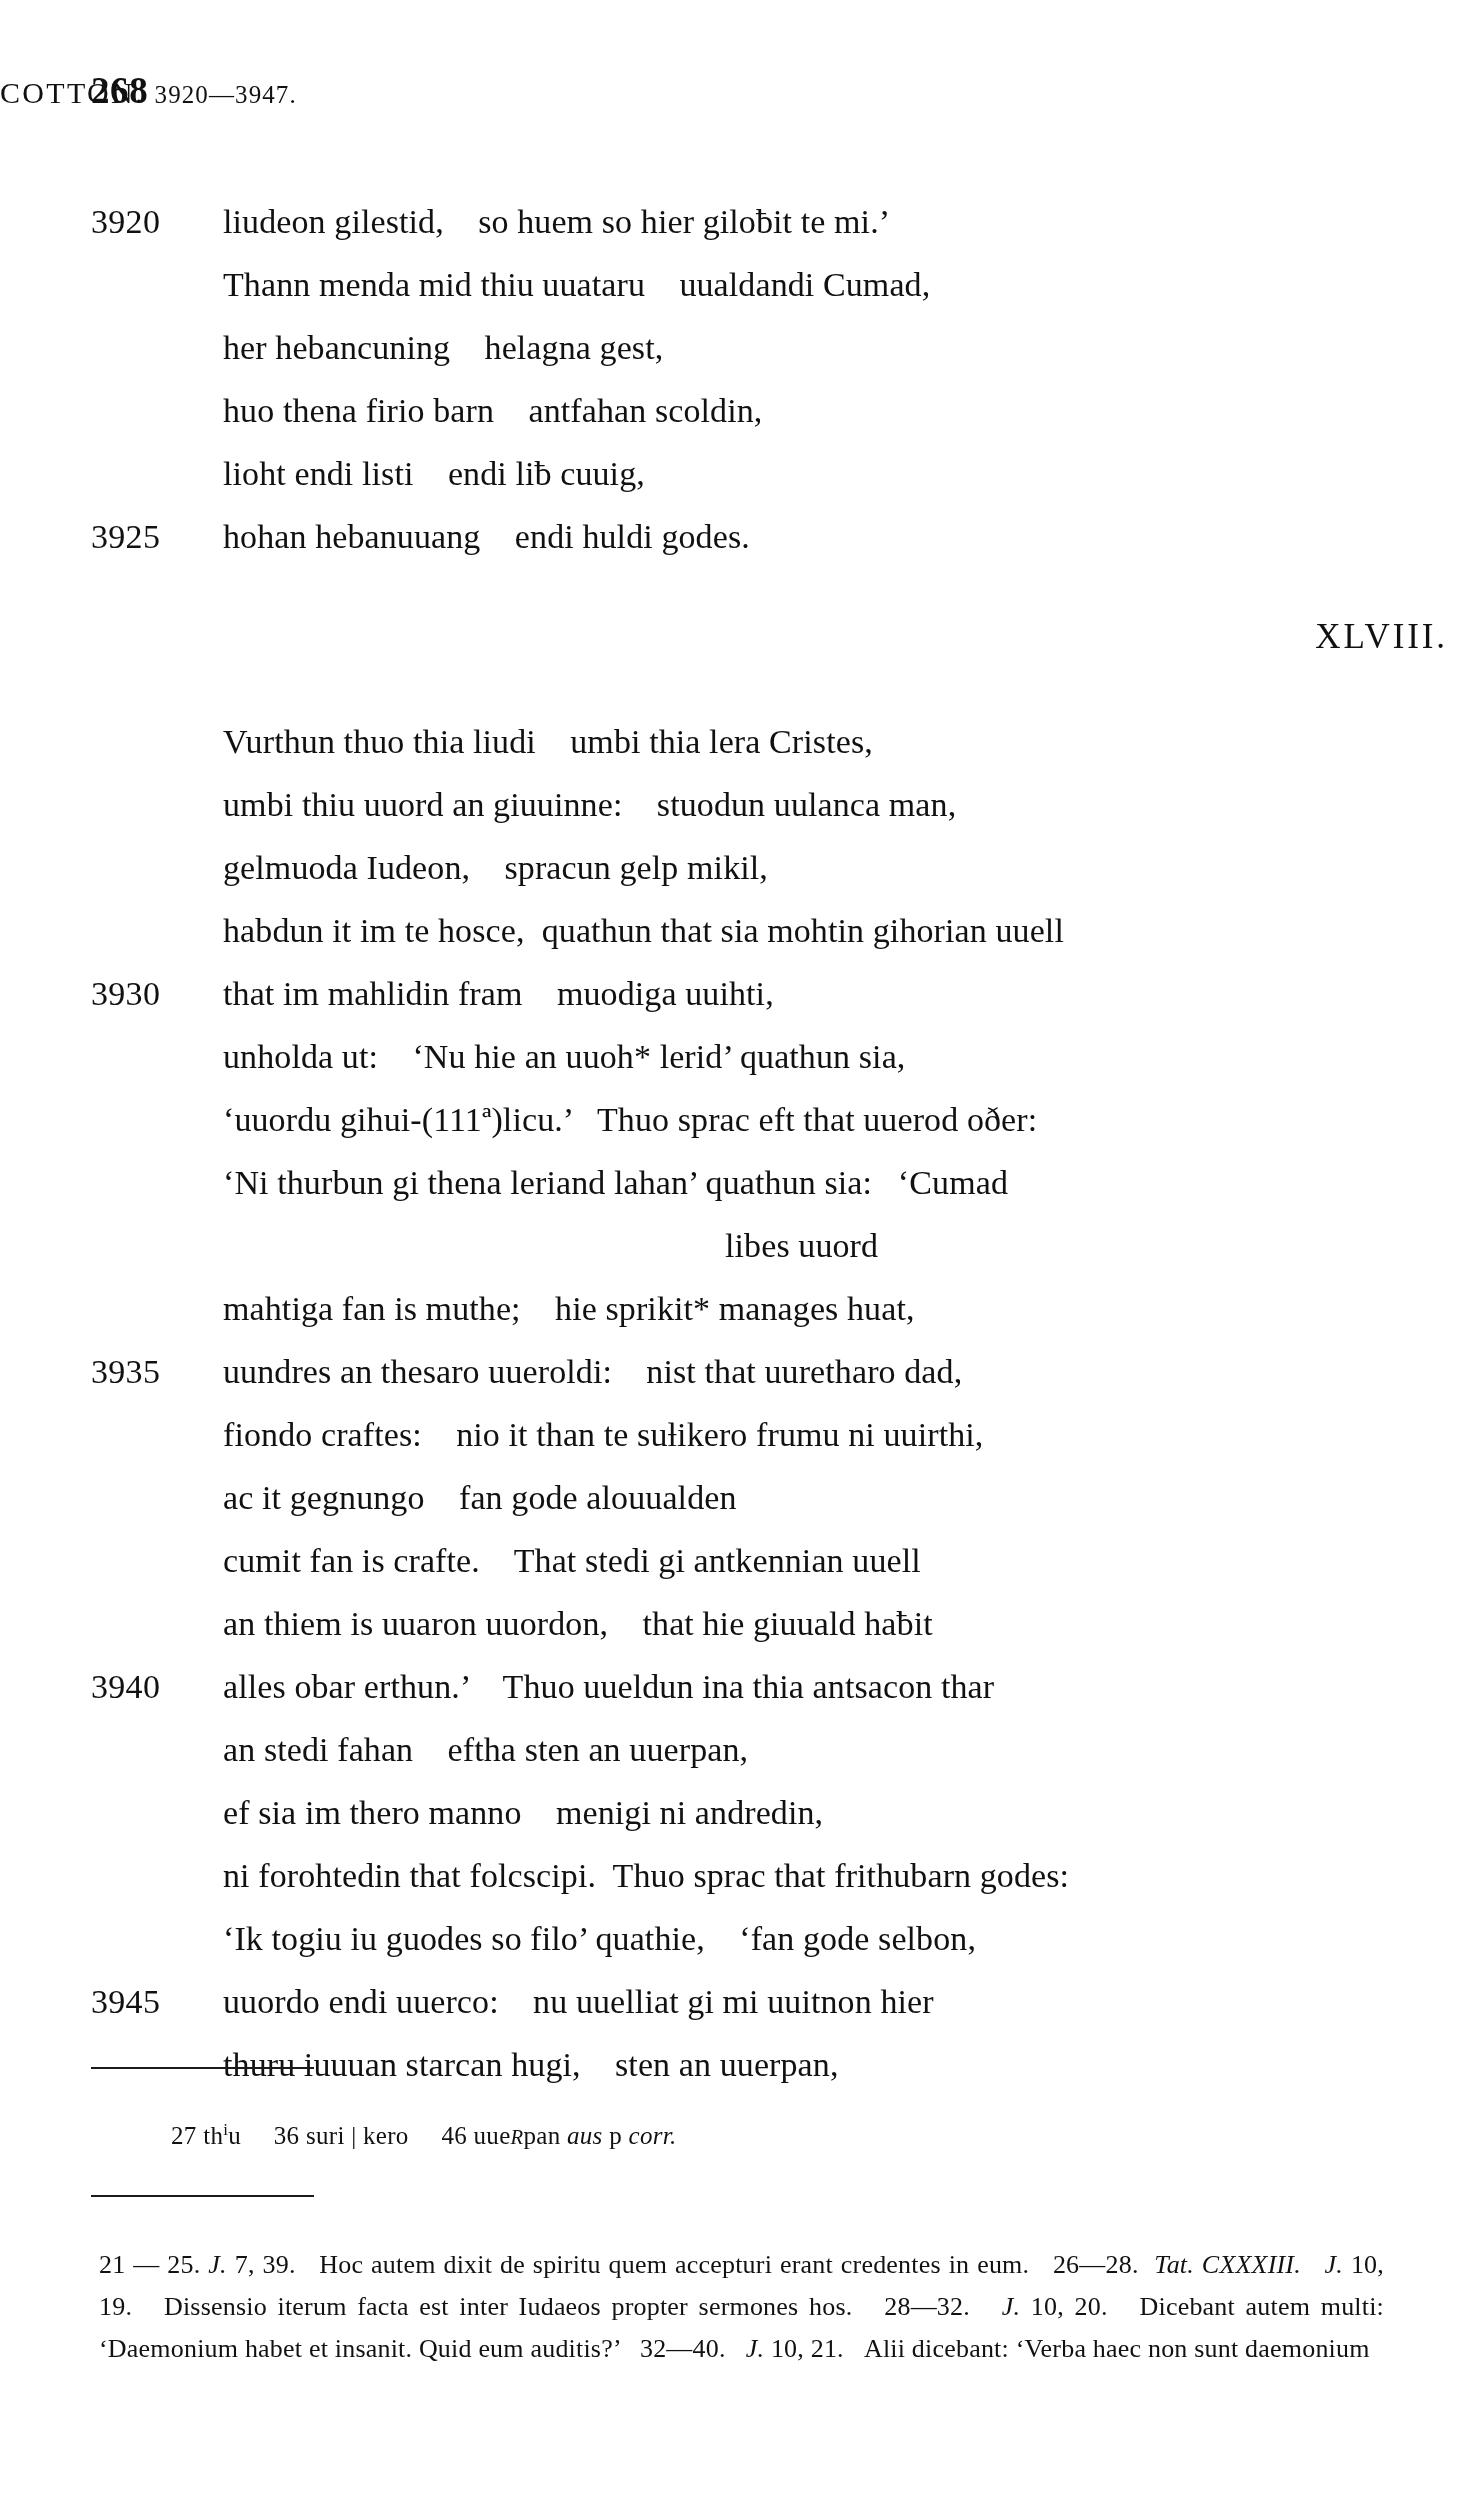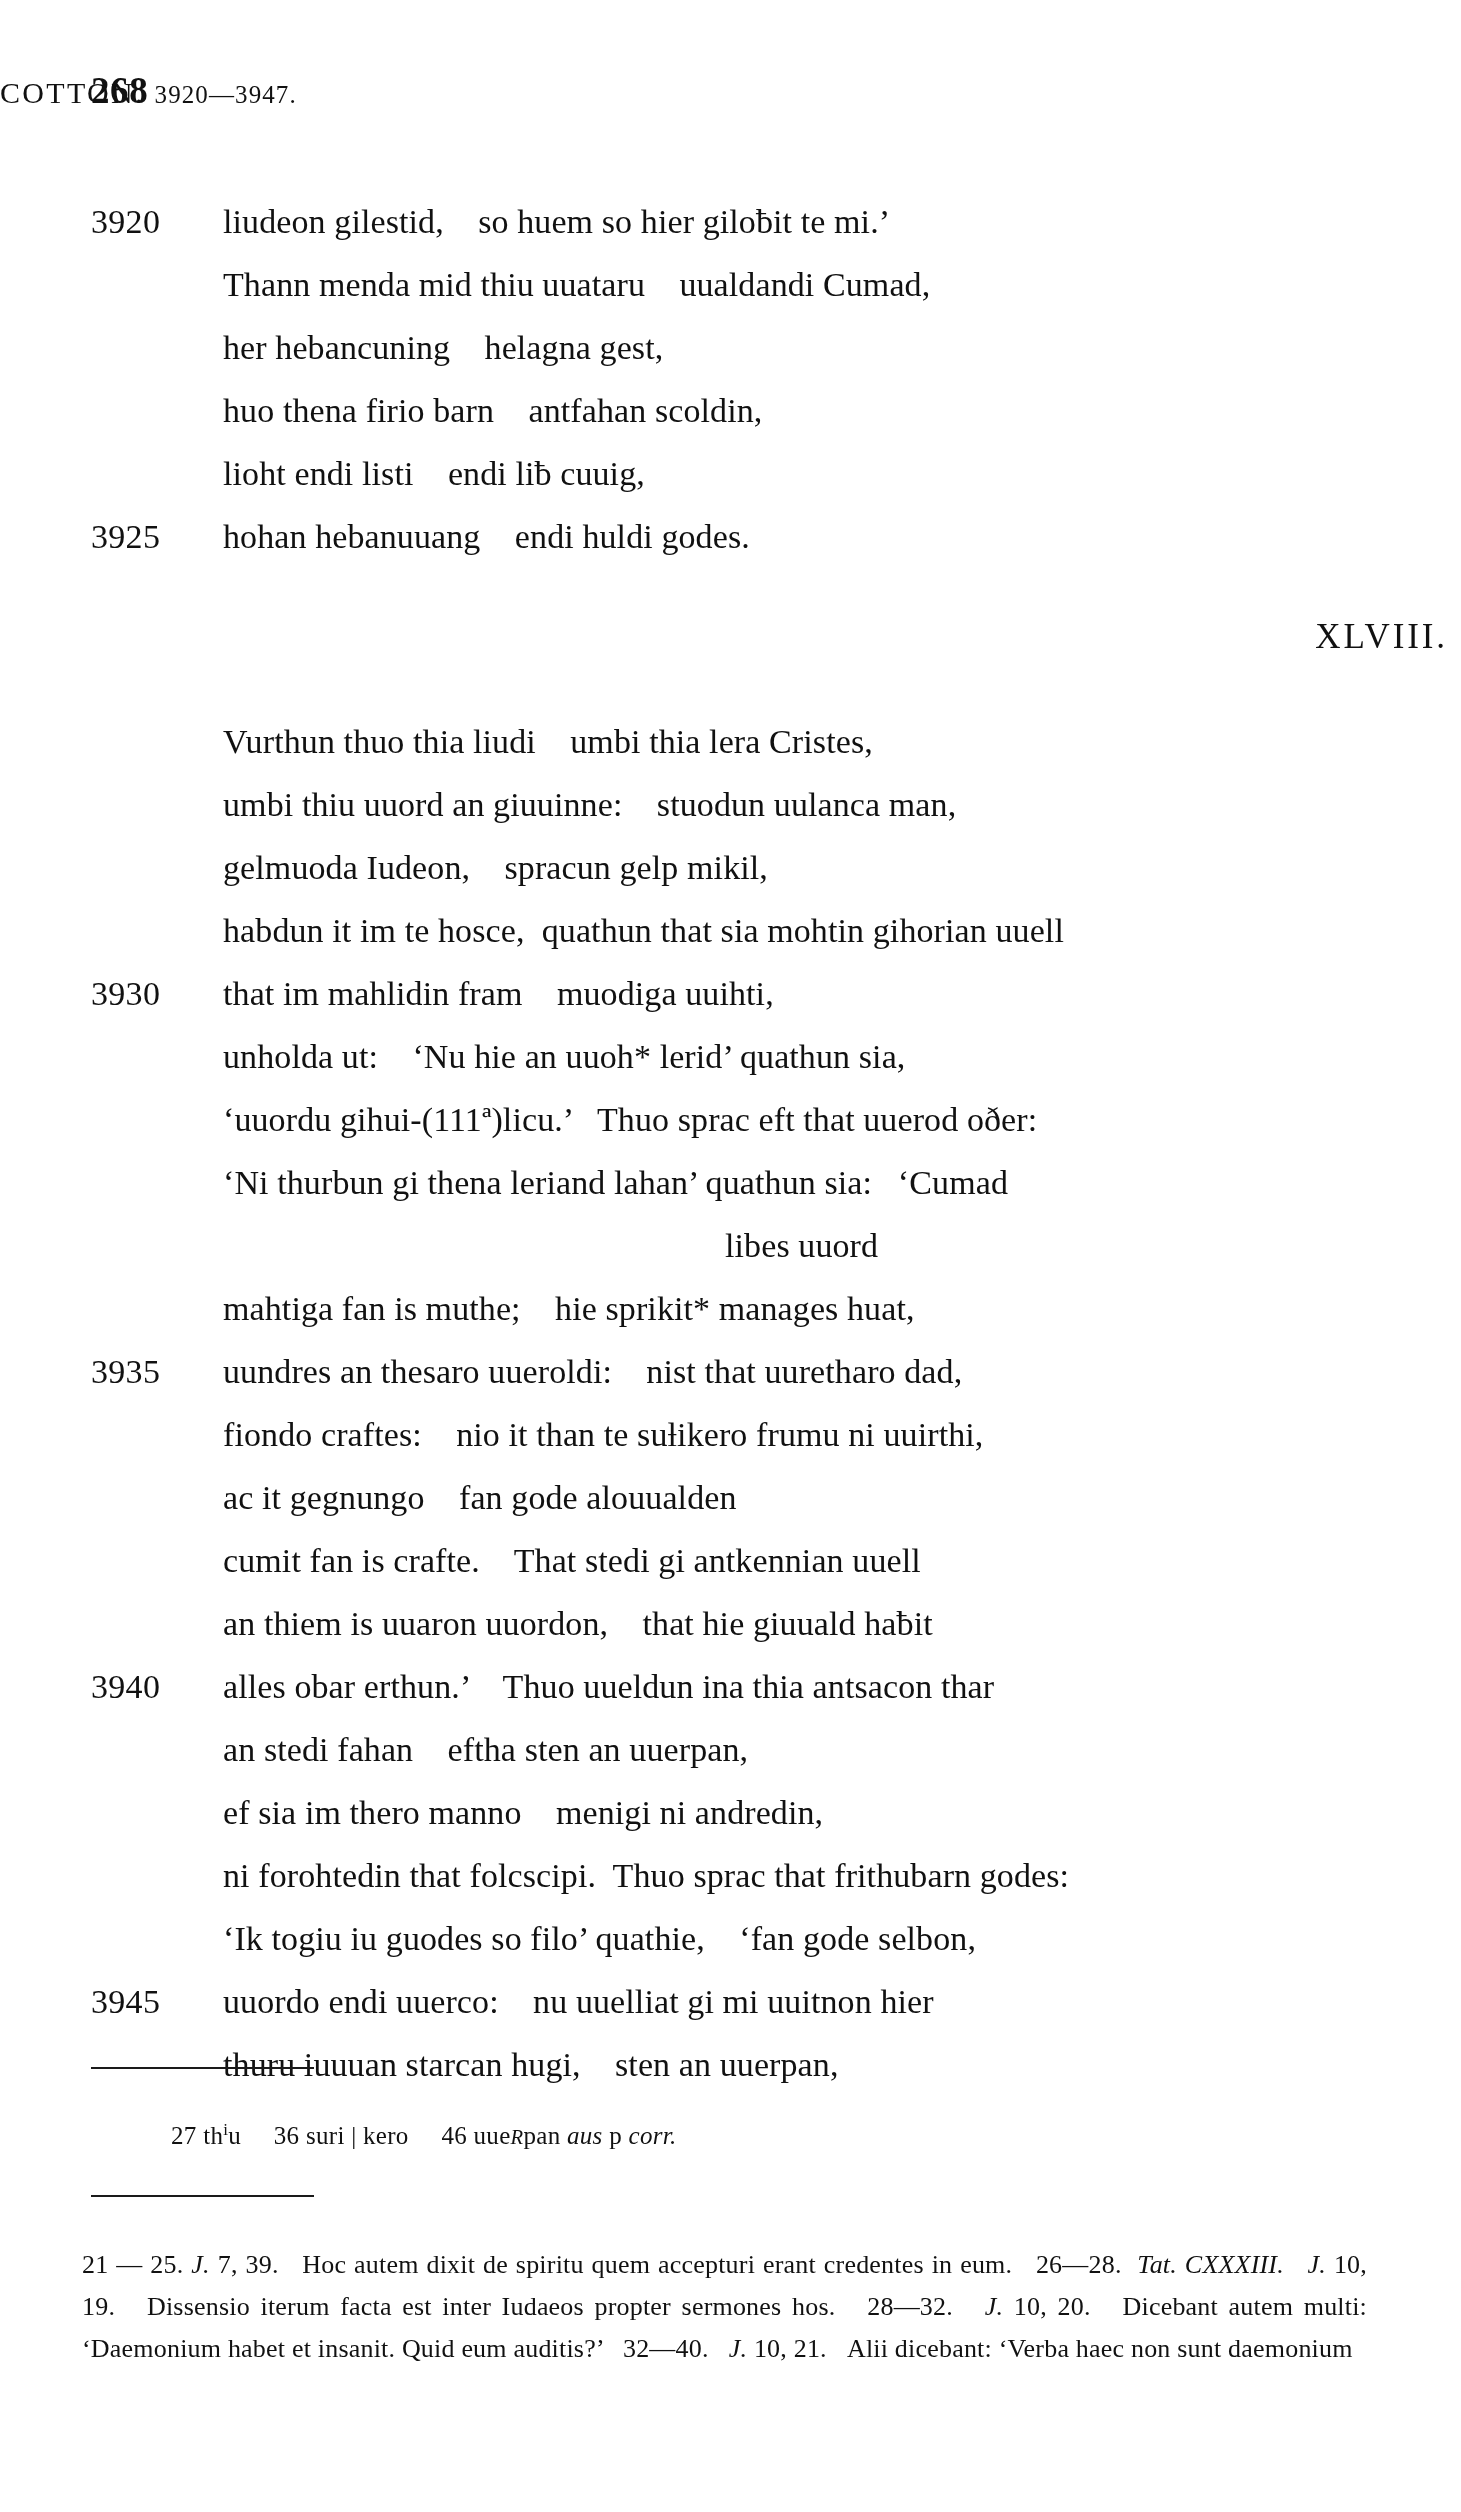--- a/index.html
+++ b/index.html
@@ -123,21 +123,21 @@
     vertical-align: 0.6px;
   }
   .sup-i {
     font-size: 17px;
     vertical-align: super;
   }
 
   
   .latin-notes {
     position: absolute;
-    left: 82px;
+    left: 99px;
     top: 2244px;
     width: 1285px;
     font-size: 26px;
     line-height: 42px;
     text-align: justify;
     letter-spacing: 0.2px;
   }
   .latin-notes .it { font-style: italic; }
   .latin-notes .ref { white-space: nowrap; }
 </style>

